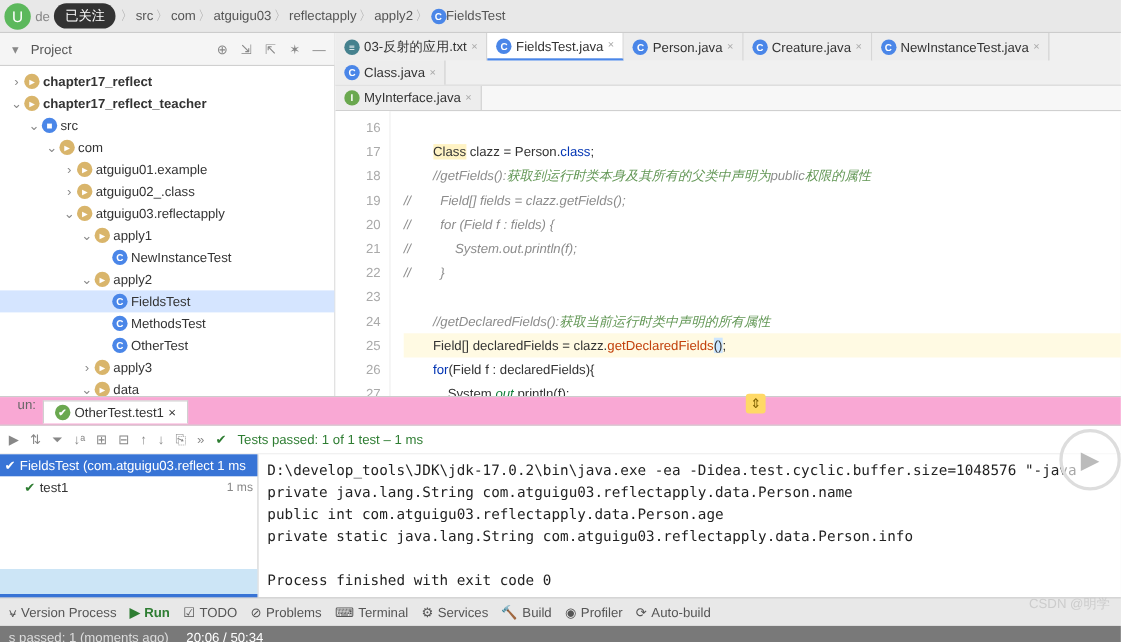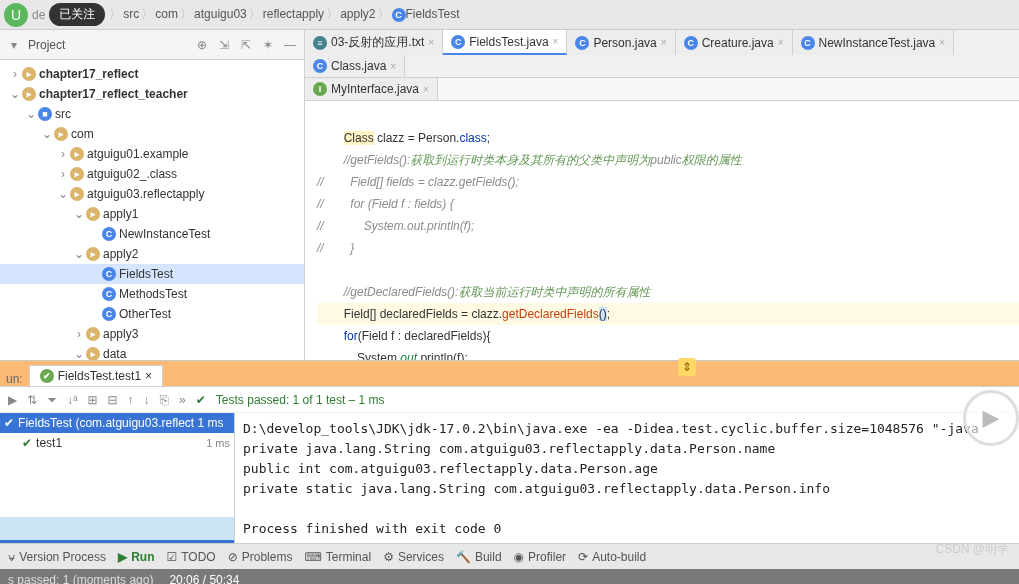--- a/index.html
+++ b/index.html
@@ -28,21 +28,21 @@
 .tab.active{background:#fff; border-bottom:2px solid #4a86e8;}
 .tab .x{color:#aaa;font-size:10px;}
 .tabs2{display:flex;border-bottom:1px solid #d0d0d0;background:#f7f7f7;}
 .code-area{flex:1;display:flex;overflow:hidden;font-family:"JetBrains Mono","Consolas",monospace;font-size:13px;}
 .gutter{width:50px;background:#fff;color:#aaa;text-align:right;padding:4px 8px 4px 0;line-height:22px;border-right:1px solid #eee;}
 .gutter .ln{height:22px;}
 .code{flex:1;padding:4px 0 4px 12px;line-height:22px;white-space:pre;}
 .code .row{height:22px;}
 .kw{color:#0033b3;} .cm{color:#8c8c8c;font-style:italic;} .cm-cn{color:#629755;font-style:italic;} .fn{color:#c2410c;} .hl{background:#fff3c4;} .par{background:#cde6ff;} .fld{color:#15803d;font-style:italic;}
 .run-panel{border-top:1px solid #ccc;background:#fff;}
-.run-tabs{height:26px;display:flex;align-items:flex-end;border-bottom:1px solid #d0d0d0;padding:0 6px;background:#fdba74;}
+.run-tabs{height:26px;display:flex;align-items:flex-start;border-bottom:1px solid #d0d0d0;padding:0 16px;background:#f9a8d4;}
 .run-tab-lbl{padding:3px 10px;border:1px solid #d0d0d0;border-bottom:none;background:#fff;margin-top:3px;display:flex;align-items:center;gap:4px;}
 .tool-row{height:26px;display:flex;align-items:center;gap:10px;padding:0 8px;border-bottom:1px solid #eee;color:#666;}
 .tool-row .ico{color:#888;cursor:pointer;}
 .pass{color:#2e7d32;}
 .run-body{display:flex;height:130px;}
 .test-tree{width:235px;border-right:1px solid #d0d0d0;font-size:12px;position:relative;}
 .tt-row{display:flex;align-items:center;height:20px;padding:0 4px;gap:4px;}
 .tt-row.root{background:#3874d6;color:#fff;}
 .tt-time{margin-left:auto;color:#888;font-size:11px;}
 .spark{height:60px;background:linear-gradient(to top,#cce5f6 0%,#cce5f6 40%,transparent 40%);margin-top:30px;border-bottom:3px solid #3874d6;}
@@ -192,31 +192,45 @@
     </div>
       </div>
     <div class="tabs2" id="tabs2">
     <div class="tab ">
       <span class="circle-icon ci-green">I</span>
           <span>MyInterface.java</span>
       <span class="x">×</span>
     </div>
       </div>
     <div class="code-area">
+      <div class="gutter" id="gutter">
+          <div class="ln">16</div>
+          <div class="ln">17</div>
+          <div class="ln">18</div>
+          <div class="ln">19</div>
+          <div class="ln">20</div>
+          <div class="ln">21</div>
+          <div class="ln">22</div>
+          <div class="ln">23</div>
+          <div class="ln">24</div>
+          <div class="ln">25</div>
+          <div class="ln">26</div>
+          <div class="ln">27</div>
+        </div>
       <div class="code" id="code"><div class="row">&nbsp;</div><div class="row">        <span class="hl">Class</span> clazz = Person.<span class="kw">class</span>;</div><div class="row">        <span class="cm">//getFields():</span><span class="cm-cn">获取到运行时类本身及其所有的父类中声明为</span><span class="cm">public</span><span class="cm-cn">权限的属性</span></div><div class="row"><span class="cm">//        Field[] fields = clazz.getFields();</span></div><div class="row"><span class="cm">//        for (Field f : fields) {</span></div><div class="row"><span class="cm">//            System.out.println(f);</span></div><div class="row"><span class="cm">//        }</span></div><div class="row">&nbsp;</div><div class="row">        <span class="cm">//getDeclaredFields():</span><span class="cm-cn">获取当前运行时类中声明的所有属性</span></div><div class="row" style="background:#fffae3">        Field[] declaredFields = clazz.<span class="fn">getDeclaredFields</span><span class="par">()</span>;</div><div class="row">        <span class="kw">for</span>(Field f : declaredFields){</div><div class="row">            System.<span class="fld">out</span>.println(f);</div></div>
     </div>
   </div>
 </div>
 
 <div class="run-panel">
   <div class="run-tabs">
     <span style="color:#666;margin-right:6px">un:</span>
     <div class="run-tab-lbl">
       <span class="circle-icon ci-green">✔</span>
-      <span>FieldsTest.test1</span>
+      <span>OtherTest.test1</span>
       <span class="x">×</span>
     </div>
   </div>
   <div class="tool-row">
     <span class="ico">▶</span>
     <span class="ico">⇅</span>
     <span class="ico">⏷</span>
     <span class="ico">↓ᵃ</span>
     <span class="ico">⊞</span>
     <span class="ico">⊟</span>

